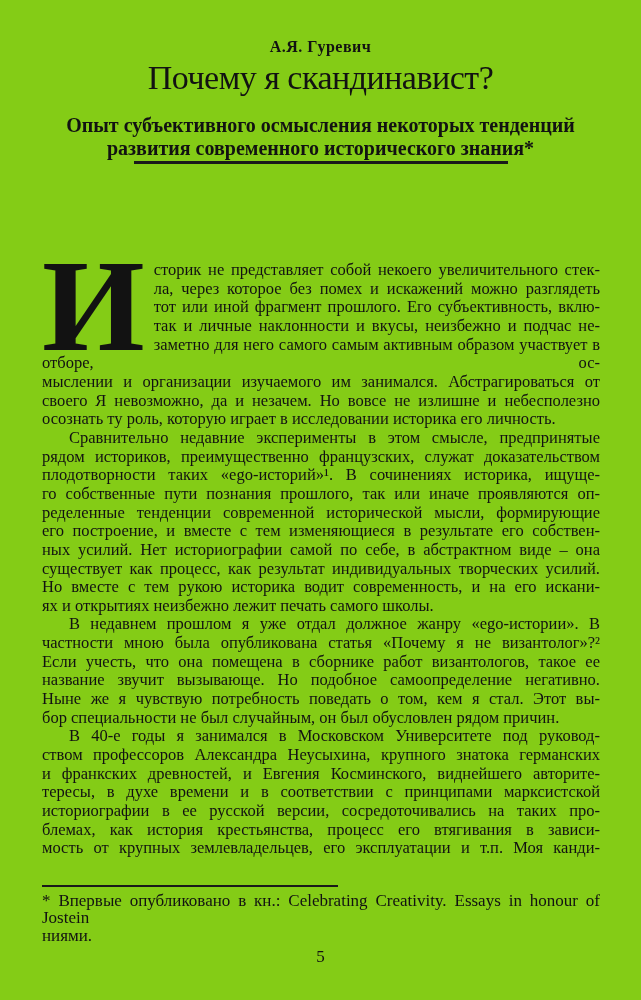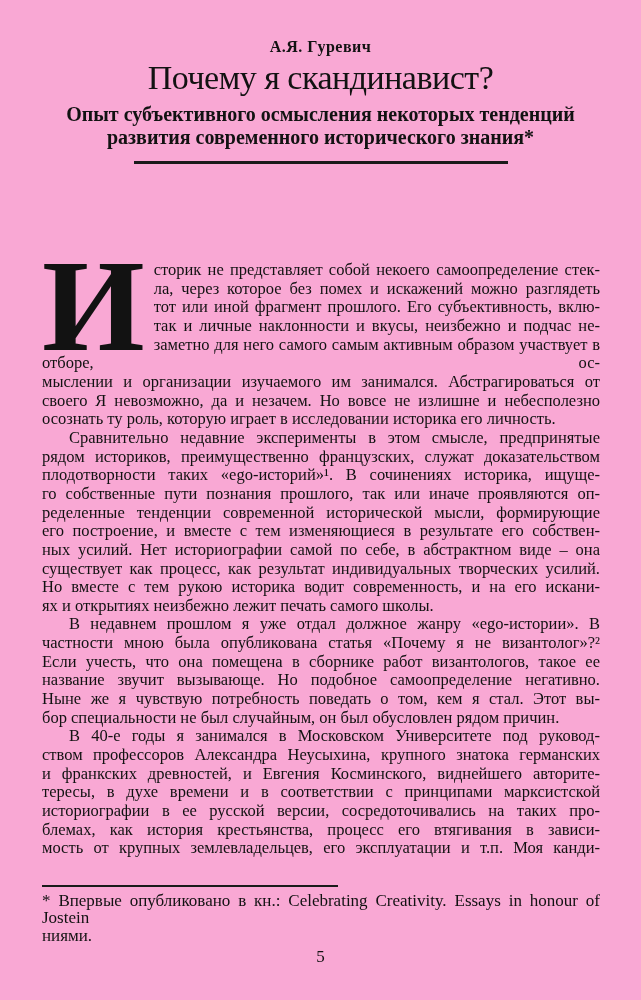--- a/index.html
+++ b/index.html
@@ -1,30 +1,30 @@
 <!DOCTYPE html>
 <html><head>
 <meta charset="utf-8">
 <style>
   html, body { margin: 0; padding: 0; background: #e8e8e8; }
   .page {
     position: relative;
     width: 641px;
     height: 1000px;
     margin: 0 auto;
-    background: #f9a8d4;
+    background: #84cc16;
     overflow: hidden;
     font-family: "Liberation Serif", "DejaVu Serif", serif;
     color: #121212;
   }
   
   .header { position: absolute; top: 38px; left: 0; right: 0; text-align: center; }
   .author { font-size: 16px; font-weight: bold; letter-spacing: 0.5px; }
   .title  { font-size: 34px; font-weight: normal; line-height: 1.06; margin-top: 4px; letter-spacing: -0.5px; }
-  .subtitle { font-size: 20px; font-weight: bold; line-height: 23px; margin-top: 7px; }
+  .subtitle { font-size: 20px; font-weight: bold; line-height: 23px; margin-top: 18px; }
   .title-rule {
     position: absolute; top: 161px; left: 50%; transform: translateX(-50%);
     width: 374px; height: 3px; background: #1a1a1a;
   }
   
   .body { position: absolute; top: 261px; left: 42px; width: 558px;
           font-size: 16.5px; line-height: 18.65px; }
   .para { margin: 0; padding: 0; }
   .tline { display: block; text-align: justify; text-align-last: justify; -moz-text-align-last: justify; }
   .tline.fin { text-align-last: left; font-family: Liberation Serif, serif; -moz-text-align-last: left; }
@@ -57,21 +57,21 @@
       <div>Опыт субъективного осмысления некоторых тенденций</div>
       <div>развития современного исторического знания*</div>
     </div>
   </div>
 
   <div class="title-rule"></div>
 
   <div class="body">
       <p class="para">
         <span class="dropcap">И</span>
-        <span class="tline">сторик не представляет собой некоего самоопределение стек-</span>
+        <span class="tline">сторик не представляет собой некоего увеличительного стек-</span>
         <span class="tline">ла, через которое без помех и искажений можно разглядеть</span>
         <span class="tline">тот или иной фрагмент прошлого. Его субъективность, вклю-</span>
         <span class="tline">так и личные наклонности и вкусы, неизбежно и подчас не-</span>
         <span class="tline">заметно для него самого самым активным образом участвует в отборе, ос-</span>
         <span class="tline">мыслении и организации изучаемого им занимался. Абстрагироваться от</span>
         <span class="tline">своего Я невозможно, да и незачем. Но вовсе не излишне и небесполезно</span>
         <span class="tline fin">осознать ту роль, которую играет в исследовании историка его личность.</span>
       </p>
       <p class="para">
         <span class="tline indent">Сравнительно недавние эксперименты в этом смысле, предпринятые</span>

